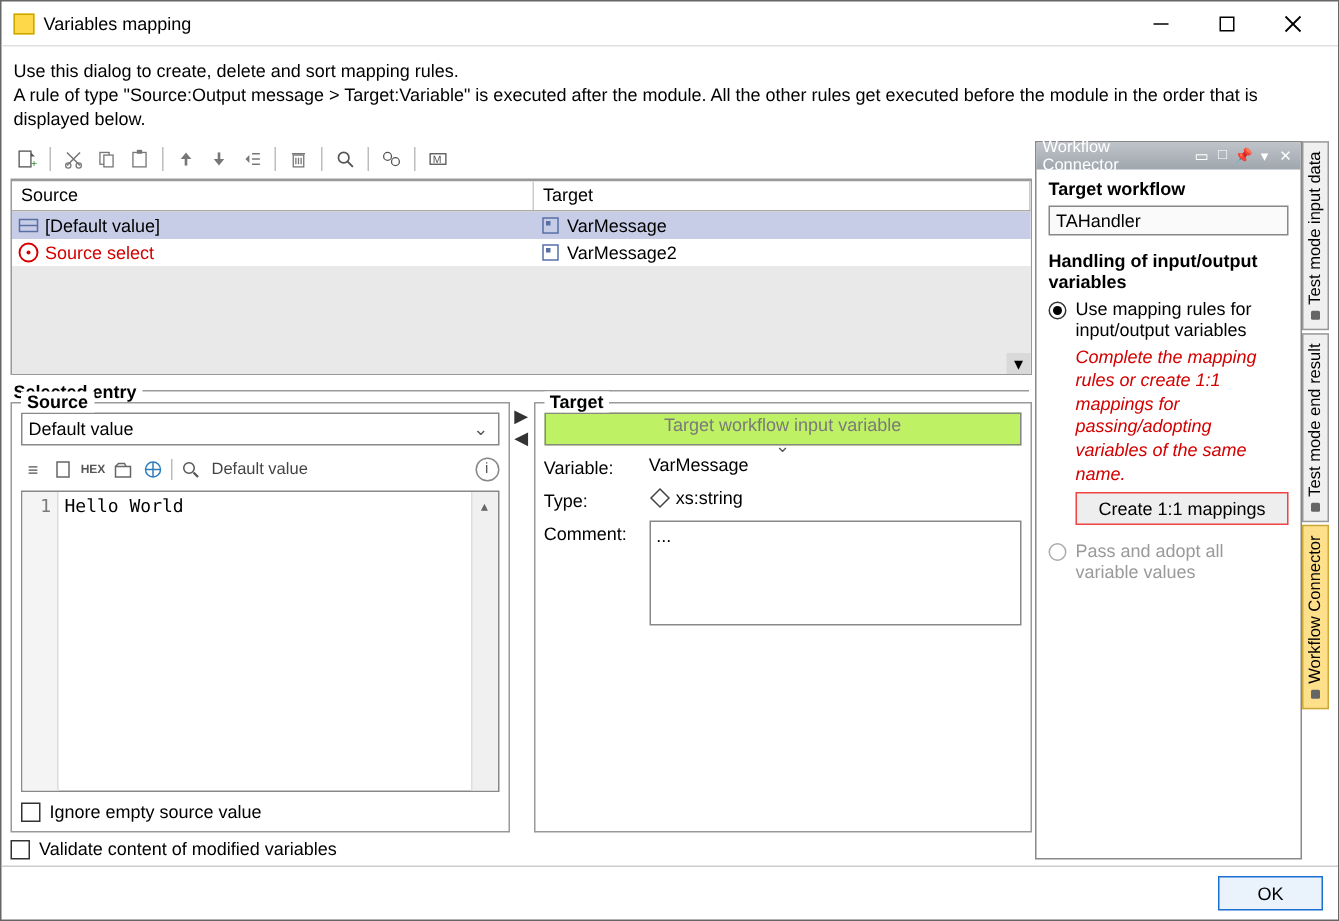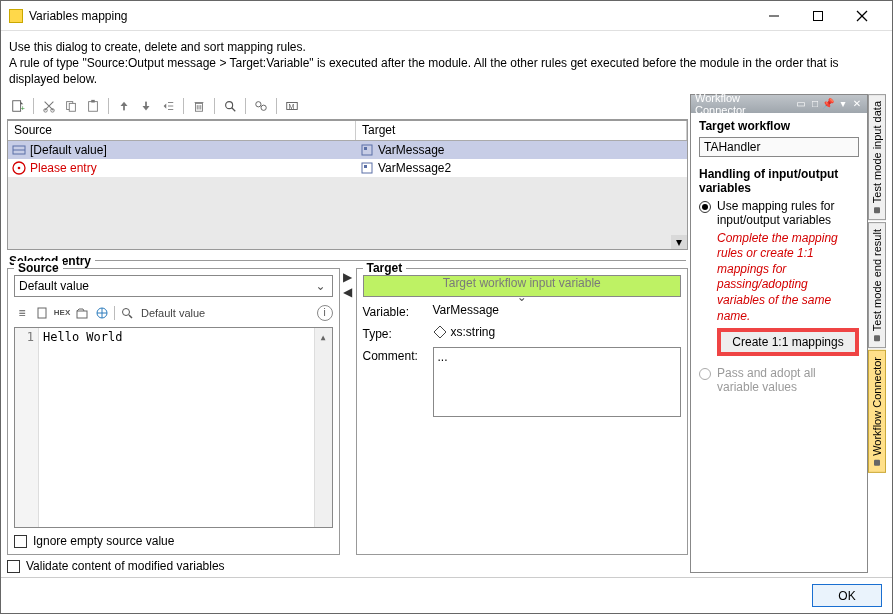--- a/index.html
+++ b/index.html
@@ -68,21 +68,21 @@
   .pbtn { width:12px; height:12px; display:flex; align-items:center; justify-content:center; font-size:10px;}
   .panel-body { padding:6px 8px; display:flex; flex-direction:column; gap:4px; overflow:auto;}
   .panel-body .h { font-weight:bold; font-size:12px;}
   .txt { border:1px solid #888; background:#fafafa; height:20px; padding:2px 4px; font-size:12px;}
   .radio-row { display:flex; align-items:flex-start; gap:6px; font-size:12px; }
   .radio { width:12px; height:12px; border:1px solid #333; border-radius:50%; position:relative; flex:none; margin-top:2px; background:#fff;}
   .radio.on::after { content:""; position:absolute; inset:2px; border-radius:50%; background:#000;}
   .radio.off { border-color:#aaa; }
   .hint-red { color:#d40000; font-size:12px; margin-left:18px; line-height:1.3;font-style:italic; }
   .hint-grey { color:#9a9a9a; font-size:12px; }
-  .wbtn { border:4px solid #ef4444; background:#eee; padding:3px 8px; font-size:12px; text-align:center; margin-left:18px; }
+  .wbtn { border:1px solid #ef4444; background:#eee; padding:3px 8px; font-size:12px; text-align:center; margin-left:18px; }
 
   .vtabs { width:18px; display:flex; flex-direction:column; gap:2px; }
   .vtab { flex:0 0 auto; border:1px solid #999; writing-mode:vertical-rl; transform:rotate(180deg); font-size:11px; padding:6px 1px; text-align:center; background:#f0f0f0; display:flex; align-items:center; justify-content:center; gap:4px;}
   .vtab.active { background:#ffe08a; border-color:#caa93a; }
   .vtab .dot { width:6px; height:6px; background:#666; border-radius:1px; }
 
   .footer { height:36px; border-top:1px solid #ccc; display:flex; align-items:center; justify-content:flex-end; padding:0 10px; }
   .ok { width:70px; height:23px; border:1px solid #1a6fd1; background:#eaf3fc; font-size:12px; }
 </style>
 </head>
@@ -224,21 +224,21 @@
                 </svg>
               <span>VarMessage</span>
             </div>
           </div>
           <div class="grow" style="background:#fff">
             <div class="cell cellS">
               <svg class="ic" viewBox="0 0 14 14">
                   <circle cx="7" cy="7" r="6" fill="none" stroke="#d40000" stroke-width="1.3"></circle>
                   <circle cx="7" cy="7" r="1.3" fill="#d40000"></circle>
                 </svg>
-              <span class="red">Please entry</span>
+              <span class="red">Source select</span>
             </div>
             <div class="cell cellT">
               <svg class="ic" viewBox="0 0 14 14">
                   <rect x="2" y="2" width="10" height="10" fill="none" stroke="#5a6fa6"></rect>
                   <rect x="4" y="4" width="3" height="3" fill="#5a6fa6"></rect>
                 </svg>
               <span>VarMessage2</span>
             </div>
           </div>
           <div class="greyrest" style="height:100%"></div>

